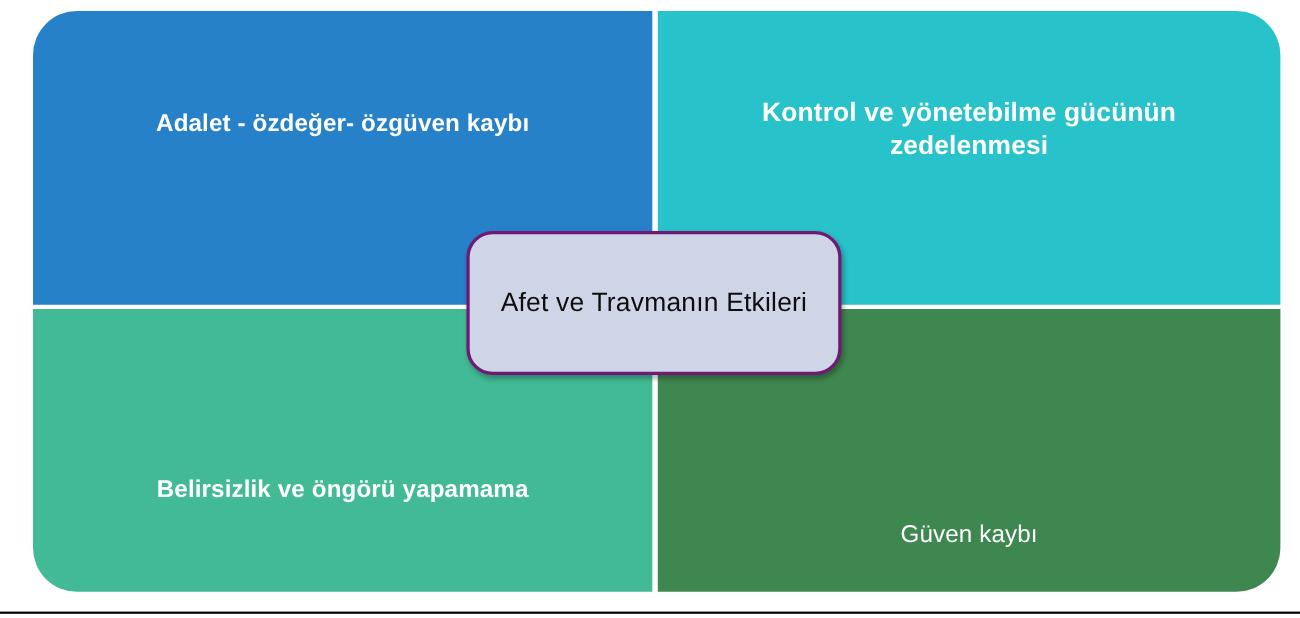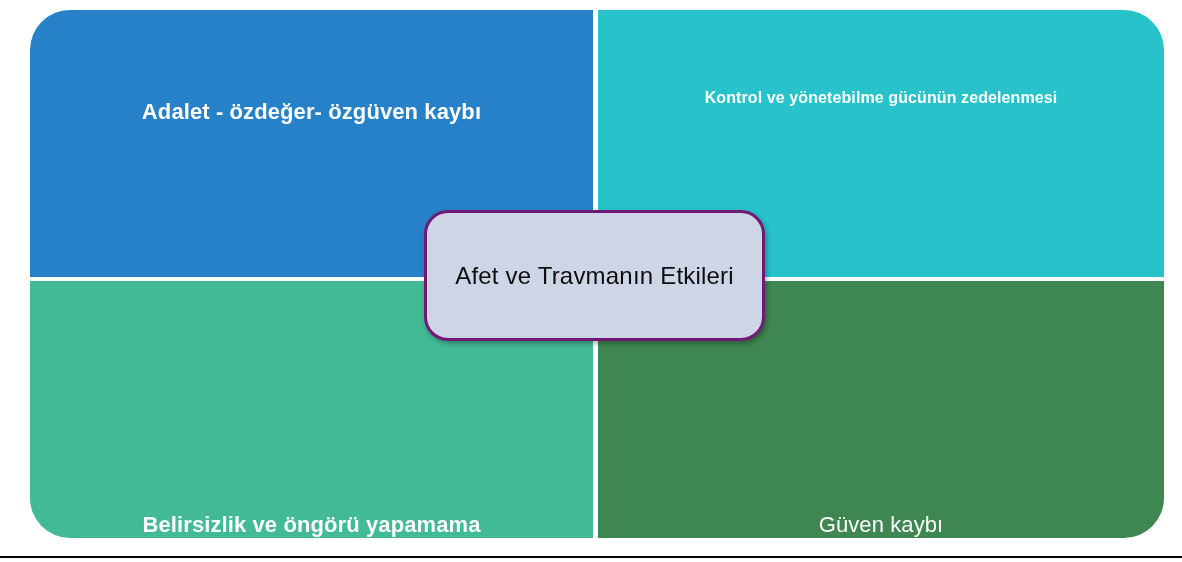--- a/index.html
+++ b/index.html
@@ -62,46 +62,46 @@
 
   
   #quad-tr {
     left: 568px; top: 0px;
     width: 566px; height: 267px;
     background: #27c2ca;
     border-radius: 0 40px 0 0;
     align-items: flex-start;
   }
   #quad-tr .qlabel {
-    font-size: 16px;
+    font-size: 24px;
     font-weight: bold;
     margin-top: 78px;
   }
 
   
   #quad-bl {
     left: 0px;  top: 271px;
     width: 563px; height: 257px;
     background: #42ba96;
     border-radius: 0 0 0 40px;
-    align-items: flex-end;
+    align-items: flex-start;
   }
   #quad-bl .qlabel {
     font-size: 22px;
     font-weight: bold;
     margin-top: 150px;
   }
 
   
   #quad-br {
     left: 568px; top: 271px;
     width: 566px; height: 257px;
     background: #3f8750;
     border-radius: 0 0 40px 0;
-    align-items: flex-end;
+    align-items: center;
   }
   #quad-br .qlabel {
     font-size: 22px;
     font-weight: normal;
     margin-top: 153px;
   }
 
   
   #center-box {
     position: absolute;

